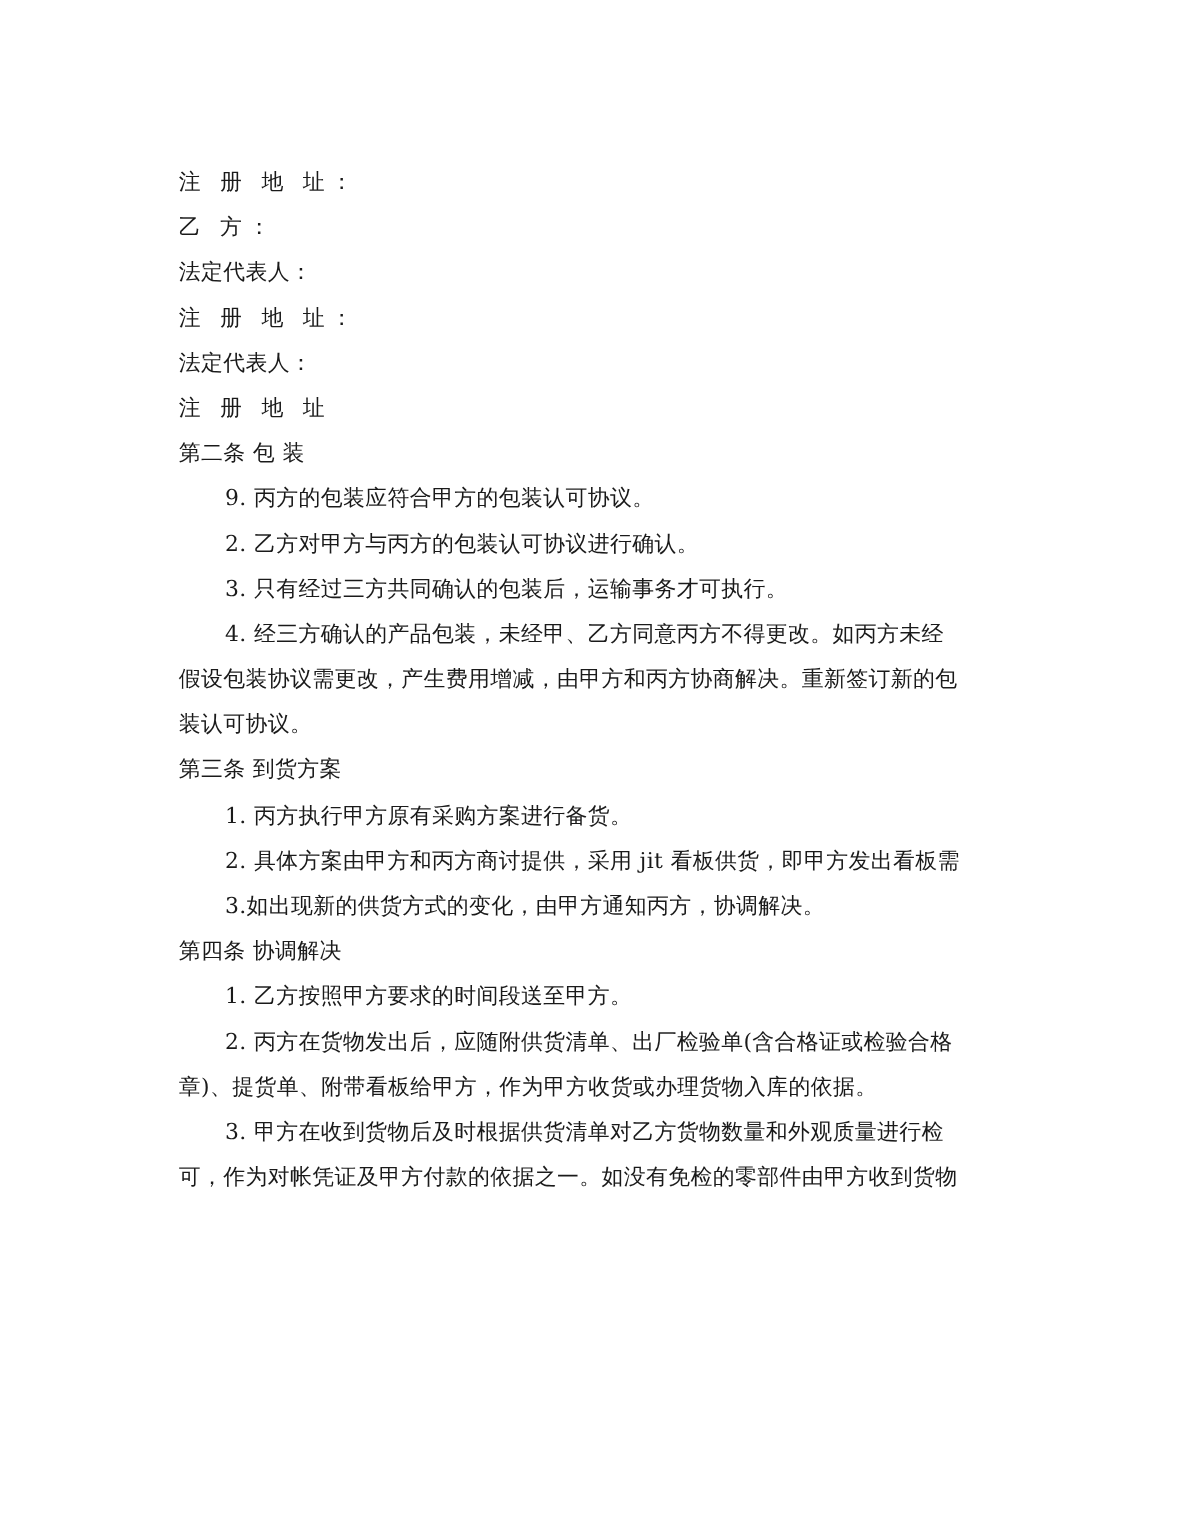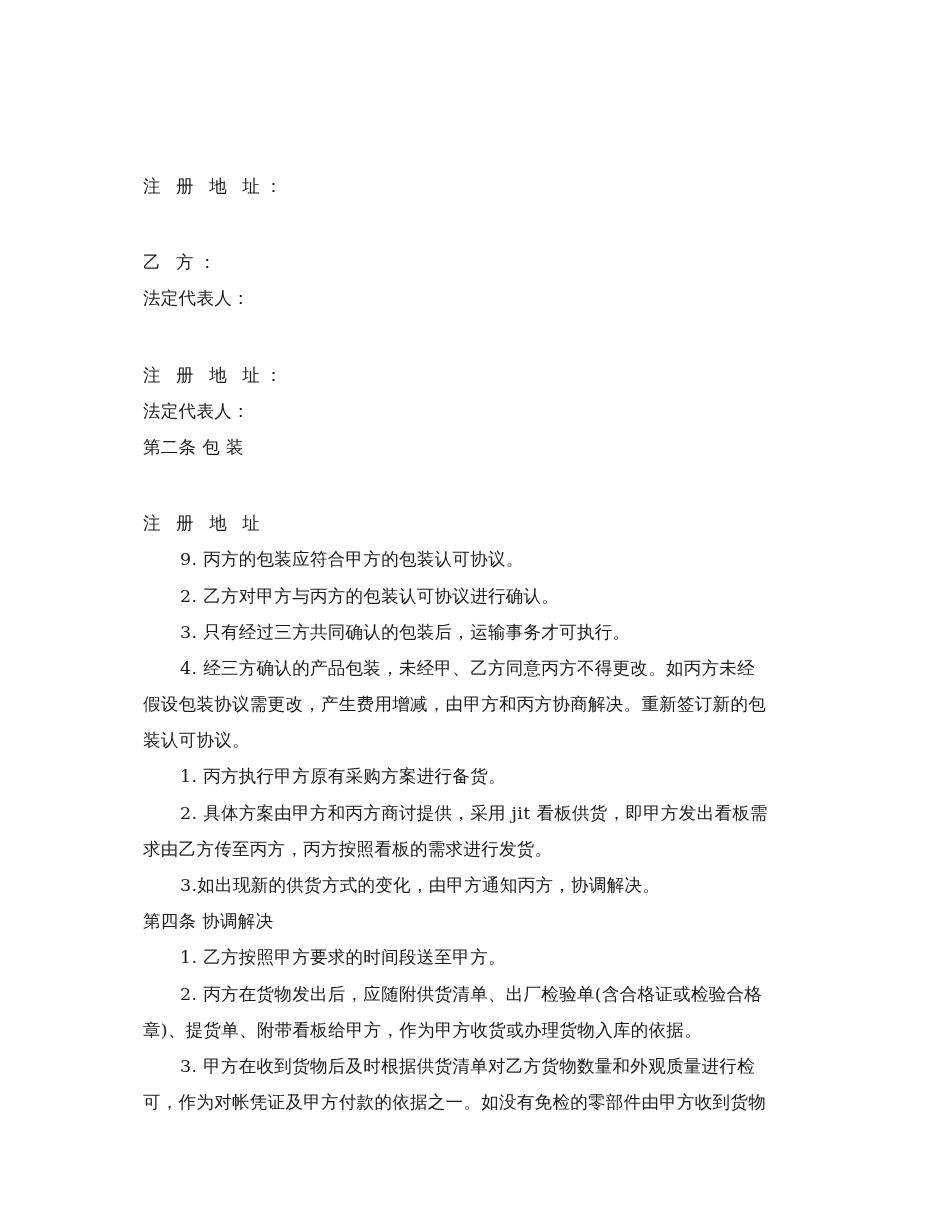--- a/index.html
+++ b/index.html
@@ -34,50 +34,49 @@
       line-height: 36.2px;
       height: 36.2px;
       white-space: nowrap;
       letter-spacing: 0.3px;
     }
     .indent {
       padding-left: 37px;
     }
     .spaced {
       letter-spacing: 5px;
-      margin-top: 40px;
     }
   </style>
 </head>
 <body>
 
 <div class="page">
   <div class="content">
 
     <div class="line spaced">注 册 地 址：</div>
     <div class="line spaced">乙 方：</div>
     <div class="line">法定代表人：</div>
     <div class="line spaced">注 册 地 址：</div>
     <div class="line">法定代表人：</div>
+    <div class="line spaced">注 册 地 址</div>
+
     <div class="line">第二条 包 装</div>
-
-    <div class="line spaced">注 册 地 址</div>
     <div class="line indent">9. 丙方的包装应符合甲方的包装认可协议。</div>
     <div class="line indent">2. 乙方对甲方与丙方的包装认可协议进行确认。</div>
     <div class="line indent">3. 只有经过三方共同确认的包装后，运输事务才可执行。</div>
     <div>
       <div class="line indent">4. 经三方确认的产品包装，未经甲、乙方同意丙方不得更改。如丙方未经</div>
       <div class="line">假设包装协议需更改，产生费用增减，由甲方和丙方协商解决。重新签订新的包</div>
       <div class="line">装认可协议。</div>
     </div>
 
+    <div class="line">第三条 到货方案</div>
     <div class="line indent">1. 丙方执行甲方原有采购方案进行备货。</div>
     <div>
       <div class="line indent">2. 具体方案由甲方和丙方商讨提供，采用 jit 看板供货，即甲方发出看板需</div>
-      <div class="line">求由乙方传至丙方，丙方按照看板的需求进行发货。</div>
     </div>
     <div class="line indent">3.如出现新的供货方式的变化，由甲方通知丙方，协调解决。</div>
 
     <div class="line">第四条 协调解决</div>
     <div class="line indent">1. 乙方按照甲方要求的时间段送至甲方。</div>
     <div>
       <div class="line indent">2. 丙方在货物发出后，应随附供货清单、出厂检验单(含合格证或检验合格</div>
       <div class="line">章)、提货单、附带看板给甲方，作为甲方收货或办理货物入库的依据。</div>
     </div>
     <div>

